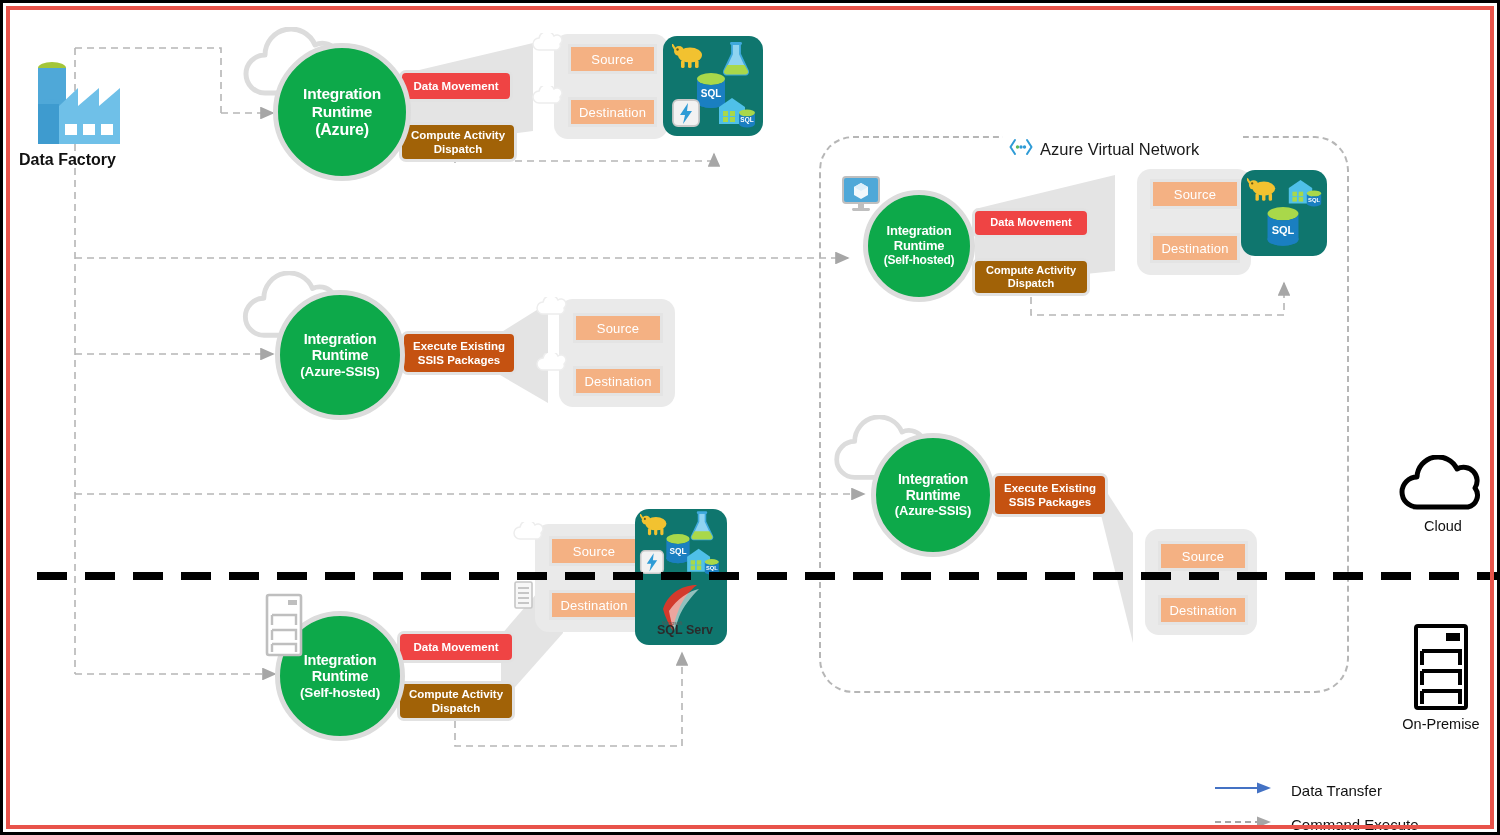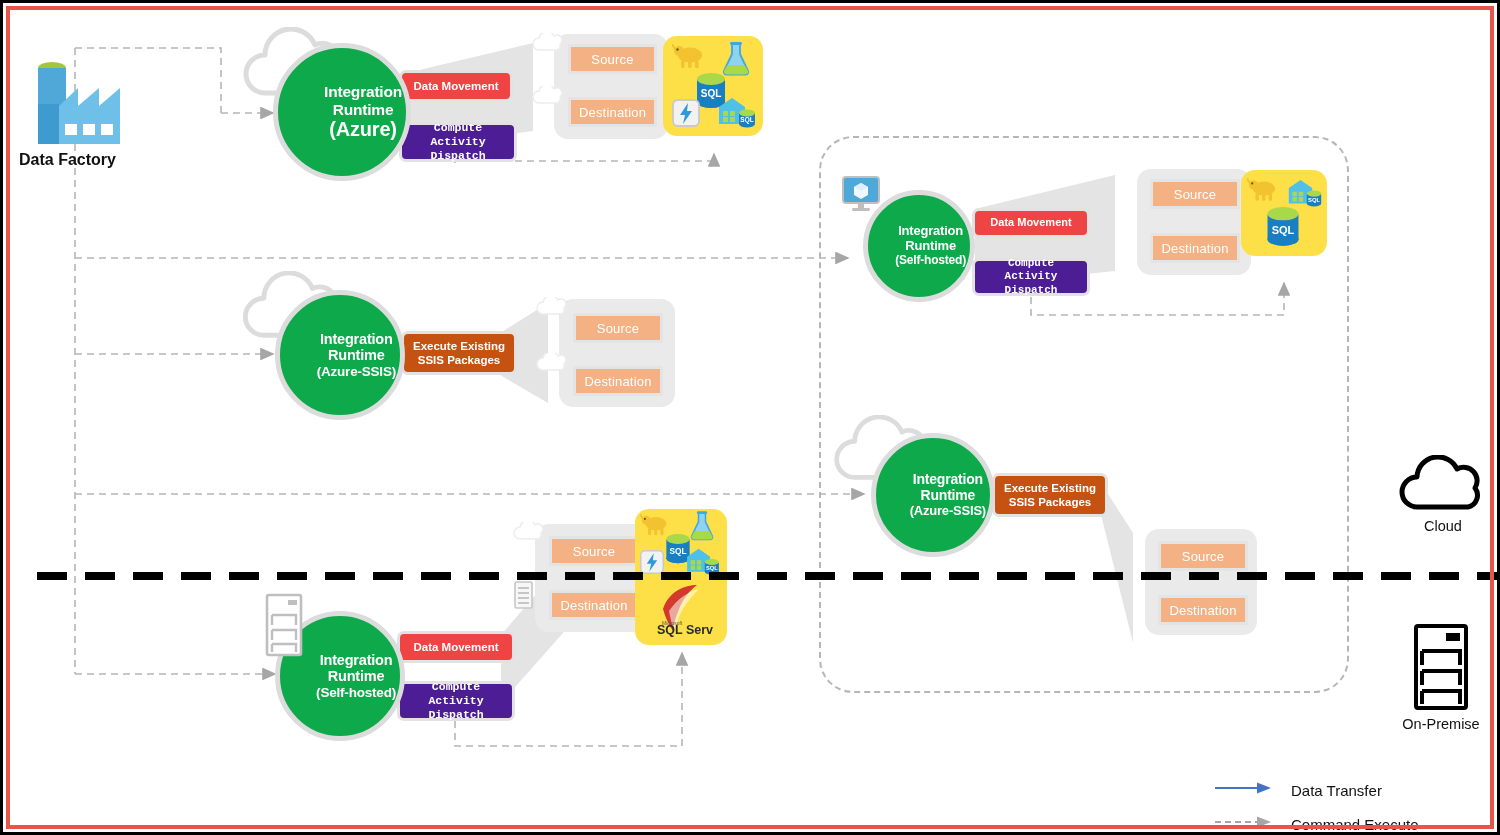--- a/index.html
+++ b/index.html
@@ -28,48 +28,48 @@
   #flowlines{z-index:12;}
   #divider{z-index:30;}
 
   
   .ir{
     position:absolute;z-index:20;
     border-radius:50%;
     background:#0DA94A;
     border:5px solid #DCDCDC;
     box-sizing:border-box;
-    display:flex;align-items:center;justify-content:flex-end;
+    display:flex;align-items:center;justify-content:center;
     text-align:center;
     color:#ffffff;
     font-weight:bold;
     line-height:1.14;
     letter-spacing:-.2px;
   }
   .ir .irtxt{padding:0 4px;}
   .ir .l1{font-size:15.5px;display:block;}
   .ir .l2{font-size:15.5px;display:block;}
-  .ir .l3{font-size:20px;display:block;}
+  .ir .l3{font-size:16px;display:block;}
 
   
   .pill{
     position:absolute;z-index:18;
     border-radius:7px;
     border:3px solid #E2E2E2;
     box-sizing:border-box;
     display:flex;align-items:center;justify-content:center;
     text-align:center;
     color:#ffffff;
     font-size:11.5px;
     font-weight:bold;
     line-height:1.22;
     padding:2px 4px;
   }
   .pill.blue{background:#ef4444;}
-  .pill.purple{background:#4c1d95;font-family:Liberation Mono, monospace;}
+  .pill.purple{background:#a16207;}
   .pill.rust{background:#C55211;}
 
   
   .storepanel{
     position:absolute;z-index:14;
     background:#EAEAEA;
     border-radius:14px;
     box-sizing:border-box;
     margin-left:24px;
   }
@@ -81,21 +81,21 @@
     display:flex;align-items:center;justify-content:center;
     color:#ffffff;font-size:13px;
     letter-spacing:.2px;
   }
   
   .badge{position:absolute;z-index:17;}
 
   
   .computepanel{
     position:absolute;z-index:14;
-    background:#fde047;
+    background:#0f766e;
     border-radius:14px;
     box-sizing:border-box;
   }
   .computepanel .ic{position:absolute;}
 
   
   #vnet{
     position:absolute;
     left:816px;top:133px;width:530px;height:557px;
     border:2px dashed #B6B6B6;
@@ -193,20 +193,32 @@
       <path d="M13,46 L13,86 L95,86 L95,30 L74,48 L74,30 L53,48 L53,30 L34,48 L34,46 Z" fill="#6FC0E8"></path>
       <rect x="13" y="46" width="21" height="40" fill="#3E9BCF"></rect>
       <rect x="40" y="66" width="12" height="11" fill="#ffffff"></rect>
       <rect x="58" y="66" width="12" height="11" fill="#ffffff"></rect>
       <rect x="76" y="66" width="12" height="11" fill="#ffffff"></rect>
     </svg>
   </div>
   <div id="df-label">Data Factory</div>
 
   <div id="vnet"></div>
+  <div id="vnet-label">
+    <span>
+      <svg width="24" height="18" viewBox="0 0 24 18">
+        <path d="M6,2 L1.5,9 L6,16" stroke="#2E9BD6" stroke-width="2" fill="none" stroke-linecap="round" stroke-linejoin="round"></path>
+        <path d="M18,2 L22.5,9 L18,16" stroke="#2E9BD6" stroke-width="2" fill="none" stroke-linecap="round" stroke-linejoin="round"></path>
+        <circle cx="8.5" cy="9" r="1.7" fill="#5BB85B"></circle>
+        <circle cx="12" cy="9" r="1.7" fill="#2E9BD6"></circle>
+        <circle cx="15.5" cy="9" r="1.7" fill="#2E9BD6"></circle>
+      </svg>
+    </span>
+    <span class="vtxt">Azure Virtual Network</span>
+  </div>
 
   <svg id="flowlines" class="layer">
 
     <g fill="#E4E4E4">
       <path d="M395,72 L530,40 L530,128 L395,146 Z"></path>
       <path d="M972,206 L1112,172 L1112,268 L972,282 Z"></path>
       <path d="M497,330 L545,300 L545,400 L497,372 Z"></path>
       <path d="M1098,480 L1130,530 L1130,640 L1098,512 Z"></path>
       <path d="M498,632 L560,560 L560,630 L498,700 Z"></path>
     </g>

